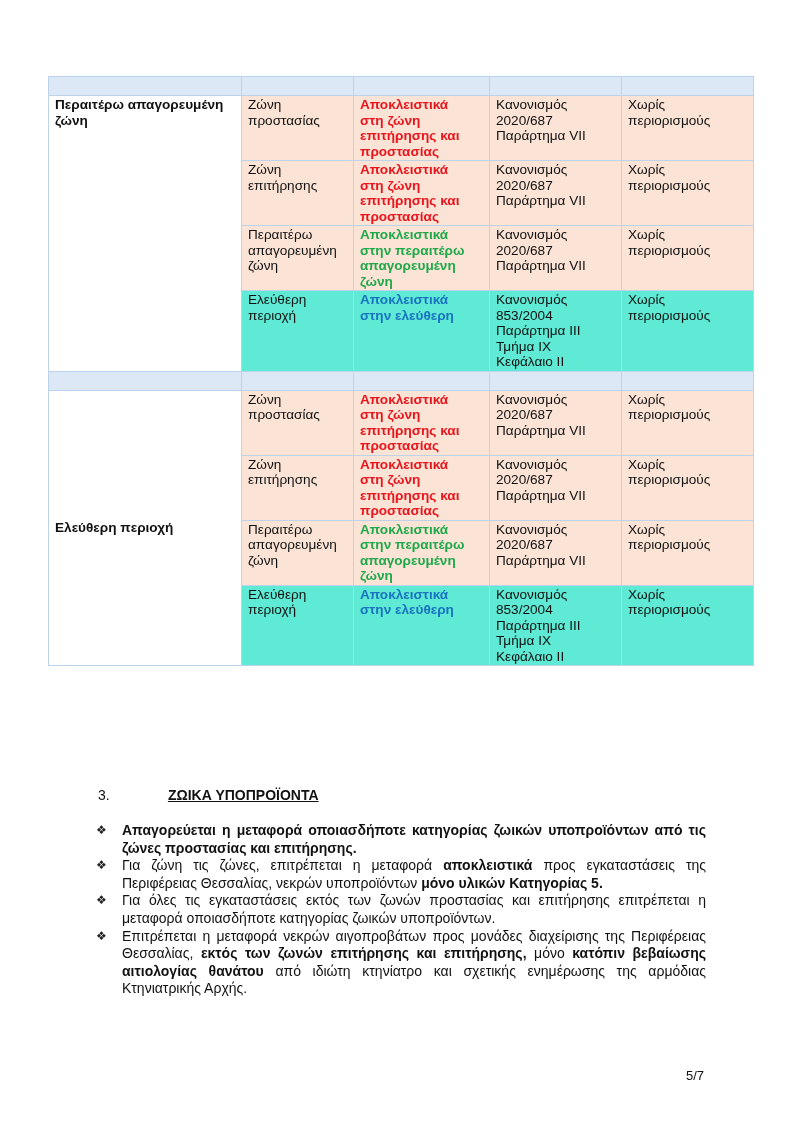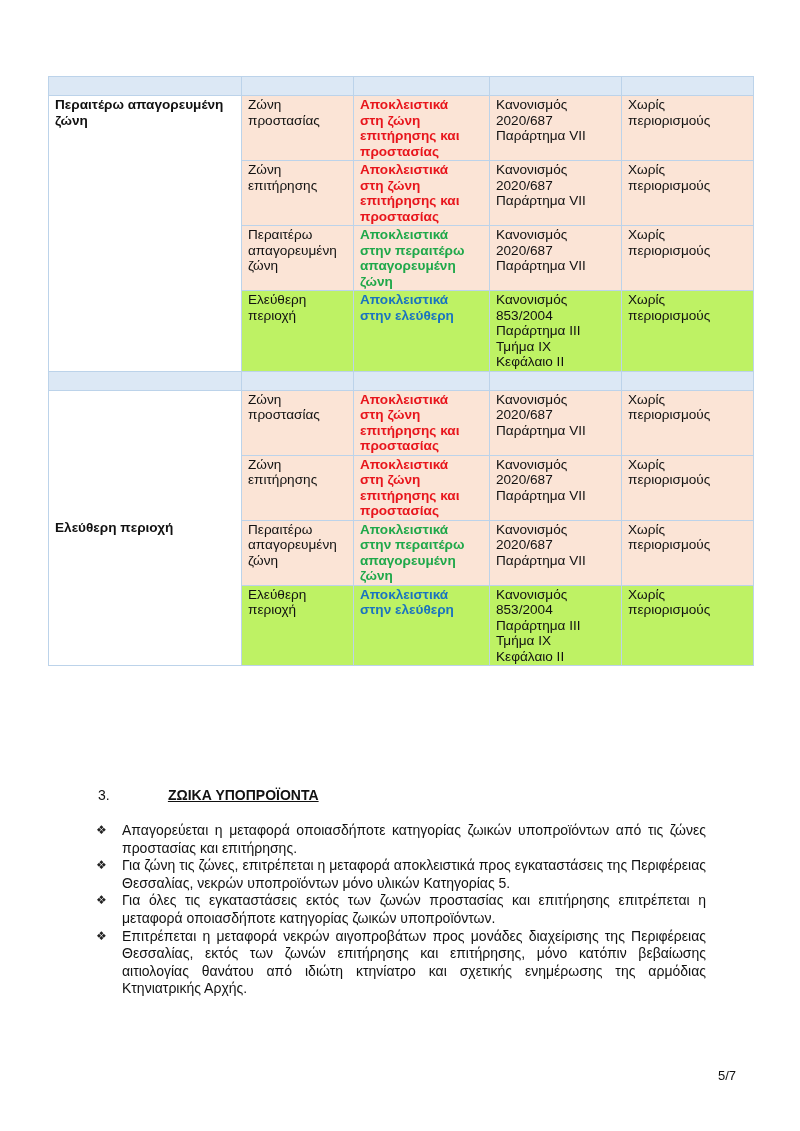--- a/index.html
+++ b/index.html
@@ -7,39 +7,39 @@
          font-family: "Liberation Sans", sans-serif; color: #111; }
   .page { position: absolute; left: 0; top: 0; width: 800px; height: 1010px; }
 
   table.zones { position: absolute; left: 48px; top: 76px; width: 705px;
     border-collapse: collapse; table-layout: fixed; font-size: 13.6px; line-height: 15.5px; }
   table.zones td { border: 1px solid #bcd3ea; vertical-align: top; padding: 1px 6px 1px 6px; }
   col.c1 { width: 193px; } col.c2 { width: 112px; } col.c3 { width: 136px; }
   col.c4 { width: 132px; } col.c5 { width: 132px; }
   tr.spacer td { background: #dce8f5; height: 18px; padding: 0; }
   td.pink { background: #fbe4d6; }
-  td.white { background: #bef264; }
+  td.white { background: #5eead4; }
   td.group { background: #ffffff; font-weight: bold; }
   td.group.mid { vertical-align: middle; }
   .red { color: #e8151c; font-weight: bold; }
   .green { color: #1fa84a; font-weight: bold; }
   .blue { color: #1a73c0; font-weight: bold; }
   .ml { white-space: pre-line; }
 
   .section { position: absolute; left: 98px; top: 787px; font-size: 14px; }
   .section .num { display: inline-block; width: 26px; }
   .section .title { font-weight: bold; text-decoration: underline; margin-left: 40px; }
 
   ul.bullets { position: absolute; left: 96px; top: 822px; width: 610px; margin: 0; padding: 0;
     list-style: none; font-size: 14px; line-height: 17.6px; }
   ul.bullets li { position: relative; padding-left: 26px; text-align: justify; margin-bottom: 0px; }
   ul.bullets li .bullet { position: absolute; left: 0; top: 0; font-size: 12px; color: #222; }
-  b { font-weight: normal; }
+  b { font-weight: bold; }
 
-  .pagenum { position: absolute; left: 686px; top: 1068px; font-size: 13px; margin-left: 32px; }
+  .pagenum { position: absolute; left: 686px; top: 1068px; font-size: 13px; }
 </style>
 </head>
 <body>
 
 <div class="page">
   <table class="zones">
     <colgroup>
         <col class="c1">
         <col class="c2">
         <col class="c3">

